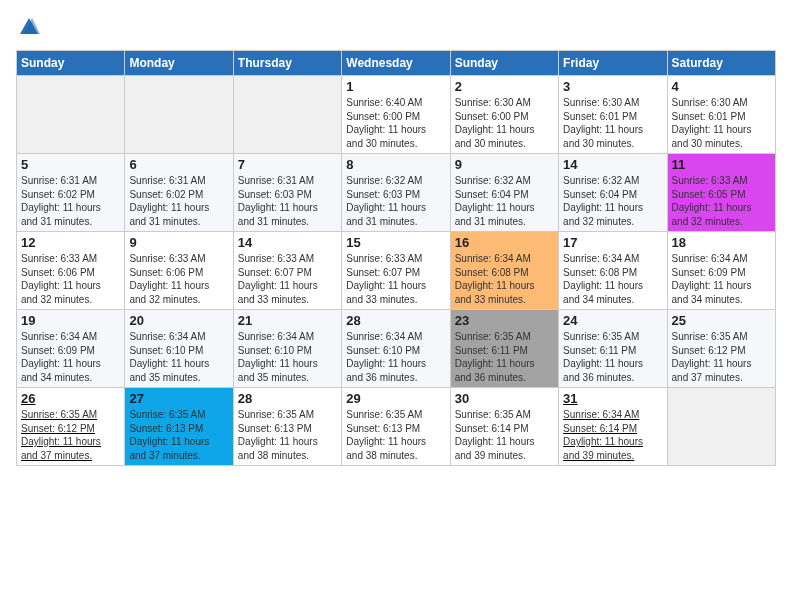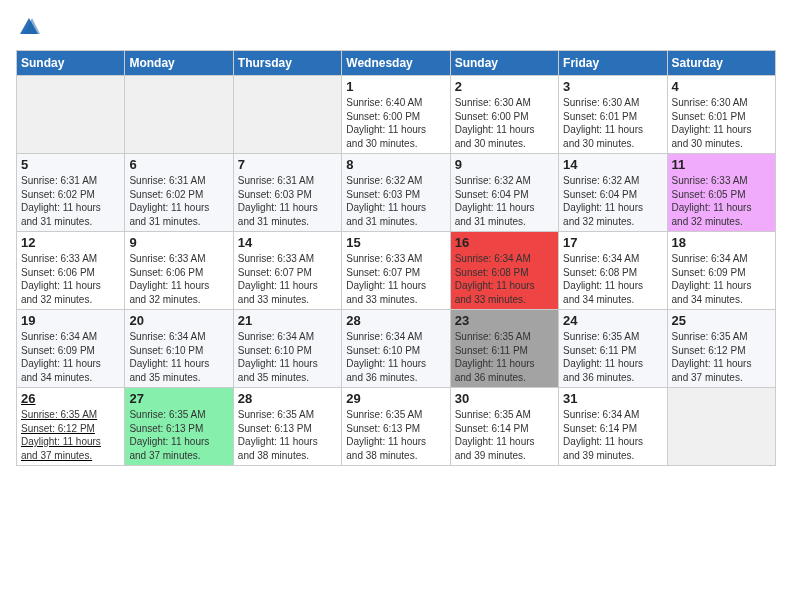--- a/index.html
+++ b/index.html
@@ -200,21 +200,21 @@
 Daylight: 11 hours
 and 31 minutes.</div>
         </td>
         <td style="background: rgb(245, 247, 250);">
           <span class="day-number">14</span>
           <div class="day-info" style="white-space: pre-line;">Sunrise: 6:32 AM
 Sunset: 6:04 PM
 Daylight: 11 hours
 and 32 minutes.</div>
         </td>
-        <td style="background: #f0abfc;">
+        <td style="background: #d946ef;">
           <span class="day-number">11</span>
           <div class="day-info" style="white-space: pre-line;">Sunrise: 6:33 AM
 Sunset: 6:05 PM
 Daylight: 11 hours
 and 32 minutes.</div>
         </td>
       </tr>
       <tr>
         <td style="background: rgb(255, 255, 255);">
           <span class="day-number">12</span>
@@ -237,21 +237,21 @@
 Daylight: 11 hours
 and 33 minutes.</div>
         </td>
         <td style="background: rgb(255, 255, 255); margin-left: 8px;">
           <span class="day-number">15</span>
           <div class="day-info" style="white-space: pre-line;">Sunrise: 6:33 AM
 Sunset: 6:07 PM
 Daylight: 11 hours
 and 33 minutes.</div>
         </td>
-        <td style="background: #ef4444;">
+        <td style="background: #fdba74;">
           <span class="day-number">16</span>
           <div class="day-info" style="white-space: pre-line;">Sunrise: 6:34 AM
 Sunset: 6:08 PM
 Daylight: 11 hours
 and 33 minutes.</div>
         </td>
         <td style="background: rgb(255, 255, 255);">
           <span class="day-number">17</span>
           <div class="day-info" style="white-space: pre-line;">Sunrise: 6:34 AM
 Sunset: 6:08 PM
@@ -318,21 +318,21 @@
         </td>
       </tr>
       <tr>
         <td style="background: rgb(255, 255, 255); text-decoration: underline;">
           <span class="day-number">26</span>
           <div class="day-info" style="white-space: pre-line;">Sunrise: 6:35 AM
 Sunset: 6:12 PM
 Daylight: 11 hours
 and 37 minutes.</div>
         </td>
-        <td style="background: #86efac; margin-top: 9px;">
+        <td style="background: #0ea5e9; margin-top: 9px;">
           <span class="day-number">27</span>
           <div class="day-info" style="white-space: pre-line;">Sunrise: 6:35 AM
 Sunset: 6:13 PM
 Daylight: 11 hours
 and 37 minutes.</div>
         </td>
         <td style="background: rgb(255, 255, 255);">
           <span class="day-number">28</span>
           <div class="day-info" style="white-space: pre-line;">Sunrise: 6:35 AM
 Sunset: 6:13 PM
@@ -346,21 +346,21 @@
 Daylight: 11 hours
 and 38 minutes.</div>
         </td>
         <td style="background: rgb(255, 255, 255);">
           <span class="day-number">30</span>
           <div class="day-info" style="white-space: pre-line;">Sunrise: 6:35 AM
 Sunset: 6:14 PM
 Daylight: 11 hours
 and 39 minutes.</div>
         </td>
-        <td style="background: rgb(255, 255, 255);">
+        <td style="background: rgb(255, 255, 255); text-decoration: underline;">
           <span class="day-number">31</span>
           <div class="day-info" style="white-space: pre-line;">Sunrise: 6:34 AM
 Sunset: 6:14 PM
 Daylight: 11 hours
 and 39 minutes.</div>
         </td>
         <td class="empty-cell" style="background: rgb(240, 240, 240);"></td>
       </tr>
     </tbody>
 </table>

